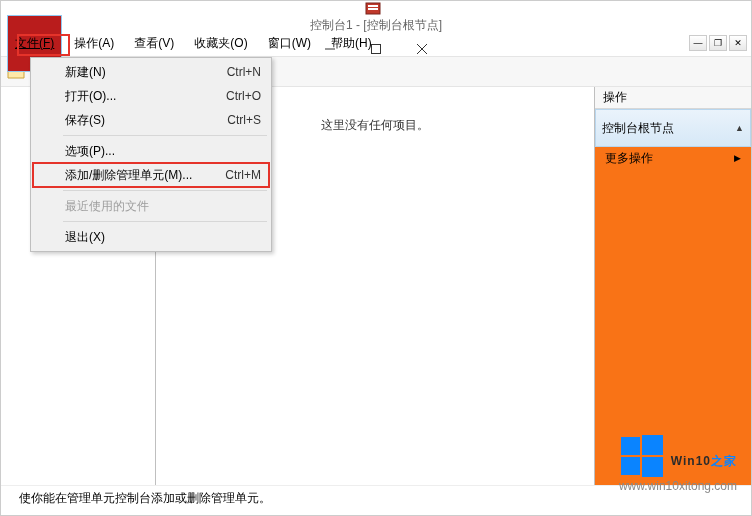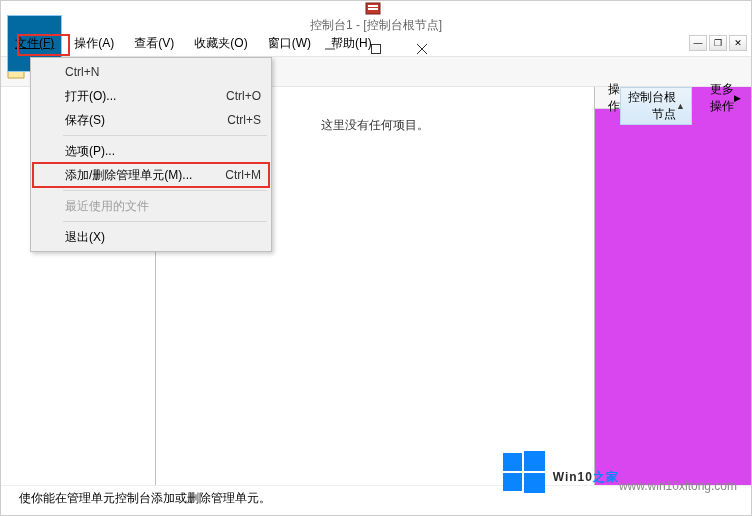--- a/index.html
+++ b/index.html
@@ -9,21 +9,21 @@
 .titlebar { height: 30px; display: flex; align-items: center; padding: 0 4px; background: #fff; flex-direction: column; }
 .titlebar .app-icon { width: 16px; height: 16px; margin-right: 6px; }
 .title-text { flex: 1; color: #666; font-size: 12px; }
 .win-controls { display: flex; }
 .win-btn { width: 46px; height: 30px; display: flex; align-items: center; justify-content: center; color: #333; }
 .win-btn svg { width: 10px; height: 10px; }
 
 
 .menubar { height: 26px; display: flex; align-items: center; padding: 0 6px; border-bottom: 1px solid #e5e5e5; position: relative; }
 .menubar-item { padding: 4px 8px; margin-right: 4px; cursor: default; }
-.menubar-item.active { background: #0369a1; border: 1px solid #90c8f0; padding: 19px 7px; text-decoration: underline; }
+.menubar-item.active { background: #b91c1c; border: 1px solid #90c8f0; padding: 19px 7px; text-decoration: underline; }
 .mdi-controls { position: absolute; right: 4px; top: 4px; display: flex; gap: 2px; }
 .mdi-btn { width: 18px; height: 16px; border: 1px solid #ccc; background: linear-gradient(#fff,#e8e8e8); display: flex; align-items: center; justify-content: center; font-size: 9px; }
 
 
 .file-menu-highlight { position: absolute; left: 16px; top: 33px; width: 53px; height: 22px; border: 2px solid #e5332a; z-index: 50; pointer-events: none; }
 
 
 .toolbar-strip { height: 30px; border-bottom: 1px solid #e5e5e5; background: #f7f7f7; display: flex; align-items: center; padding-left: 6px; }
 .folder-icon { width: 18px; height: 16px; }
 
@@ -35,32 +35,32 @@
 .dd-shortcut { color: #333; }
 .dd-sep { height: 1px; margin: 3px 2px 3px 30px; background: #d7d7d7; }
 .dd-item.disabled .dd-label { color: #9e9e9e; }
 .dd-item.highlight-row { outline: 2px solid #e5332a; outline-offset: -1px; }
 
 
 .content { position: absolute; left: 0; top: 86px; right: 0; bottom: 30px; display: flex; }
 .tree-pane { width: 155px; border-right: 1px solid #bfbfbf; background: #fff; }
 .main-pane { flex: 1; background: #fff; display: flex; justify-content: center; padding-top: 30px; border-right: 1px solid #bfbfbf; }
 .empty-text { color: #333; }
-.actions-pane { width: 156px; background: #d946ef; display: flex; flex-direction: row; text-align: right; }
+.actions-pane { width: 156px; background: #f97316; display: flex; flex-direction: column; text-align: right; }
 .actions-header { height: 22px; background: #f7f7f7; border-bottom: 1px solid #d7d7d7; display: flex; align-items: center; padding-left: 8px; font-weight: normal; }
 .actions-section { height: 38px; background: linear-gradient(#eaf3fb,#d6e8f7); border: 1px solid #b8d6ee; margin: 0; display: flex; align-items: center; padding: 0 6px; justify-content: space-between; }
 .chev { font-size: 9px; color: #3b3b3b; }
 .actions-row { height: 22px; display: flex; align-items: center; padding: 0 10px; justify-content: space-between; }
 .more-arrow { font-size: 9px; }
 
 
 .statusbar { position: absolute; left: 0; right: 0; bottom: 0; height: 30px; background: #fff; display: flex; align-items: flex-start; padding: 4px 18px; border-top: 1px solid #eee; }
 
 
-.watermark { position: absolute; right: 14px; bottom: 22px; display: flex; flex-direction: row; align-items: flex-end; pointer-events: none; z-index: 60; }
+.watermark { position: absolute; right: 14px; bottom: 22px; display: flex; flex-direction: column; align-items: flex-end; pointer-events: none; z-index: 60; }
 .wm-top { display: flex; align-items: center; gap: 8px; }
 .wm-logo { width: 42px; height: 42px; }
 .wm-text { font-size: 28px; font-weight: bold; color: #2b2b2b; letter-spacing: 1px; }
 .wm-zhi { color: #0a84ff; }
 .wm-url { font-size: 12px; color: #888; margin-top: 2px; }
 </style>
 </head>
 <body>
 
 <div class="titlebar">
@@ -112,20 +112,21 @@
   <span class="folder-icon">
     <svg viewBox="0 0 18 16">
         <path d="M1 3h5l2 2h9v9H1z" fill="#ffe9a8" stroke="#caa33f"></path>
       </svg>
   </span>
 </div>
 
 <div class="dropdown">
   <div class="dd-left-gutter"></div>
   <div class="dd-item">
+    <span class="dd-label">新建(N)</span>
     <span class="dd-shortcut">Ctrl+N</span>
   </div>
   <div class="dd-item">
     <span class="dd-label">打开(O)...</span>
     <span class="dd-shortcut">Ctrl+O</span>
   </div>
   <div class="dd-item">
     <span class="dd-label">保存(S)</span>
     <span class="dd-shortcut">Ctrl+S</span>
   </div>

